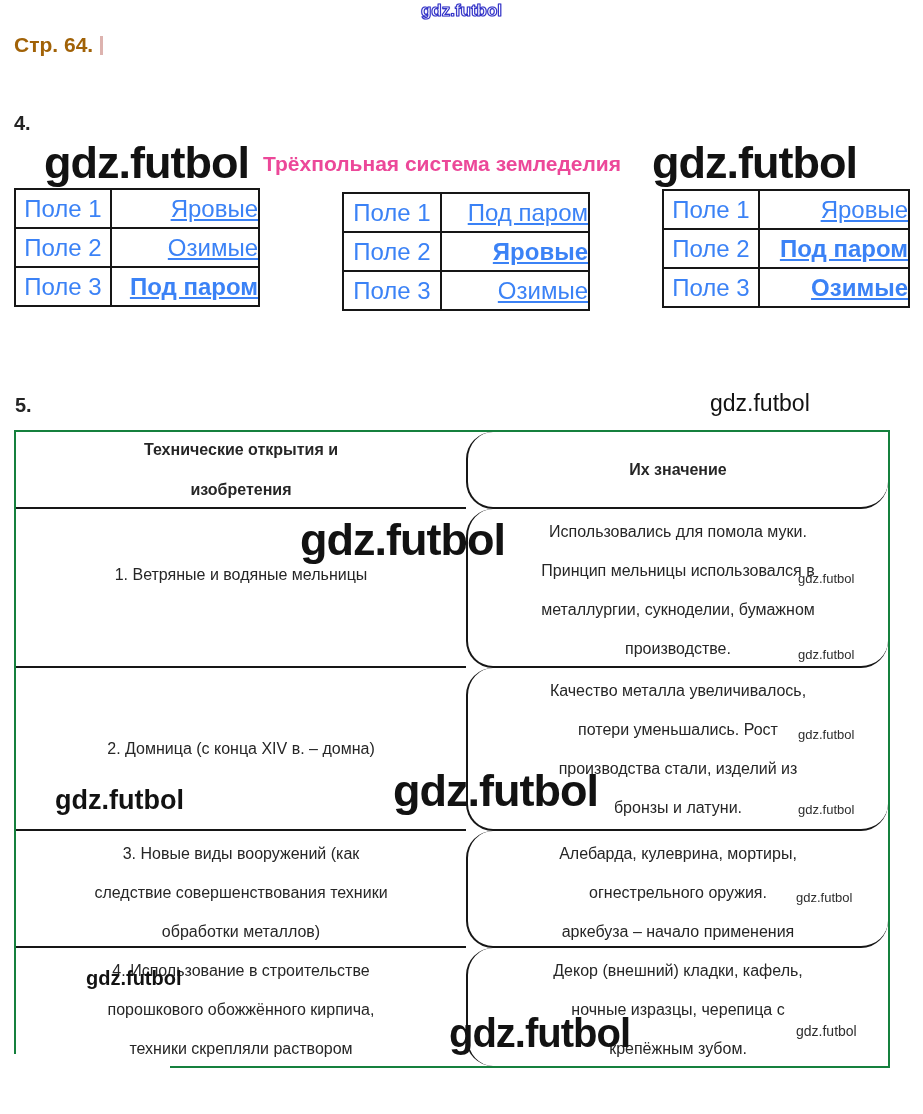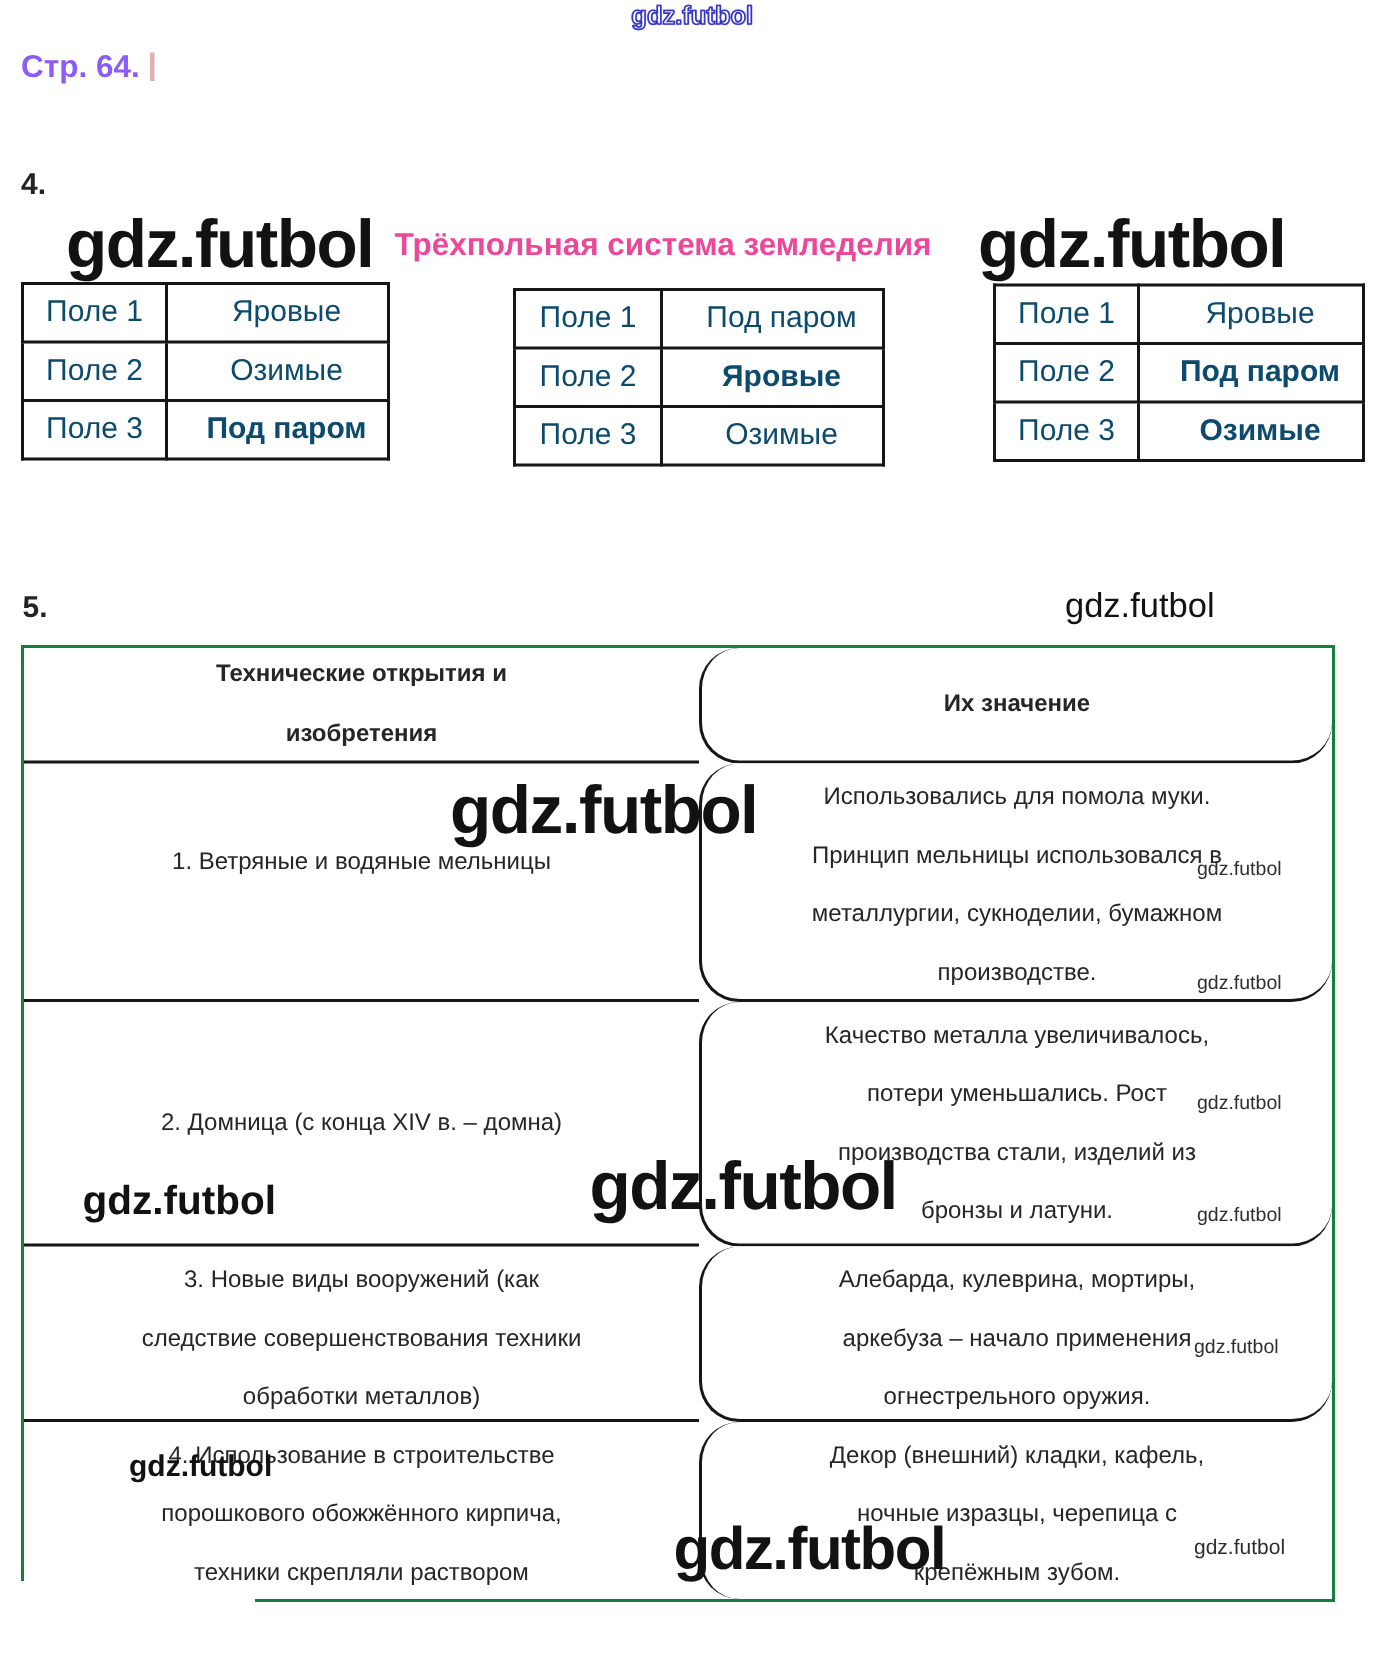--- a/index.html
+++ b/index.html
@@ -24,32 +24,32 @@
   .wm-r1-small-b{left:798px;top:648px;}
   .wm-r2-small-a{left:798px;top:728px;}
   .wm-r2-big-left{left:55px;top:787px;font-size:27px;font-weight:700;}
   .wm-r2-big-center{left:393px;top:768px;}
   .wm-r2-small-b{left:798px;top:803px;}
   .wm-r3-small{left:796px;top:891px;}
   .wm-r4-small-left{left:86px;top:968px;font-size:20px;font-weight:700;}
   .wm-r4-big-center{left:449px;top:1013px;font-size:40px;font-weight:700;letter-spacing:-1px;}
   .wm-r4-small-right{left:796px;top:1024px;font-size:14px;}
   
-  .page-heading{position:absolute;left:14px;top:33px;font-size:21px;font-weight:700;color:#8b5cf6;}
+  .page-heading{position:absolute;left:14px;top:33px;font-size:21px;font-weight:700;color:#a16207;}
   .cursor-mark{display:inline-block;width:3px;height:19px;background:#d29a94;opacity:.75;
     margin-left:7px;vertical-align:-3px;}
   .sec-label{position:absolute;font-size:20px;font-weight:700;color:#242424;}
   .sec4{left:14px;top:112px;}
   .sec5{left:15px;top:394px;}
   .title4{position:absolute;left:263px;top:152px;font-size:21px;font-weight:700;color:#ec4899;}
   
-  .ftable{position:absolute;border-collapse:collapse;table-layout:fixed;background:#fff;font-size:20px;color:#0c4a6e;}
+  .ftable{position:absolute;border-collapse:collapse;table-layout:fixed;background:#fff;font-size:24px;color:#3b82f6;}
   .ftable td{border:2px solid #161616;height:37px;padding:0;}
   .ftable td.fl{width:96px;text-align:center;}
-  .ftable td.fv{padding-left:12px;text-align:center;}
+  .ftable td.fv{padding-left:12px;text-align:right;text-decoration:underline;}
   .ft-a{left:14px;top:188px;width:246px;}
   .ft-b{left:342px;top:192px;width:248px;}
   .ft-c{left:662px;top:189px;width:248px;}
   
   .btable{
     position:absolute;left:14px;top:430px;width:876px;height:638px;box-sizing:border-box;
     border:2px solid #15803d;display:grid;
     grid-template-columns:450px 1fr;
     grid-template-rows:77px 159px 163px 117px 118px;
     background:#fff;font-size:16px;z-index:1;
@@ -180,22 +180,22 @@
         <div class="tline">бронзы и латуни.</div>
       </div>
 
     <div class="bcell c1 vtop">
         <div class="tline">3. Новые виды вооружений (как</div>
         <div class="tline">следствие совершенствования техники</div>
         <div class="tline">обработки металлов)</div>
       </div>
     <div class="bcell c2 vtop">
         <div class="tline">Алебарда, кулеврина, мортиры,</div>
+        <div class="tline">огнестрельного оружия.</div>
         <div class="tline">аркебуза – начало применения</div>
-        <div class="tline">огнестрельного оружия.</div>
       </div>
 
     <div class="bcell c1 vtop last">
         <div class="tline">4. Использование в строительстве</div>
         <div class="tline">порошкового обожжённого кирпича,</div>
         <div class="tline">техники скрепляли раствором</div>
       </div>
     <div class="bcell c2 vtop last">
         <div class="tline">Декор (внешний) кладки, кафель,</div>
         <div class="tline">ночные изразцы, черепица с</div>

